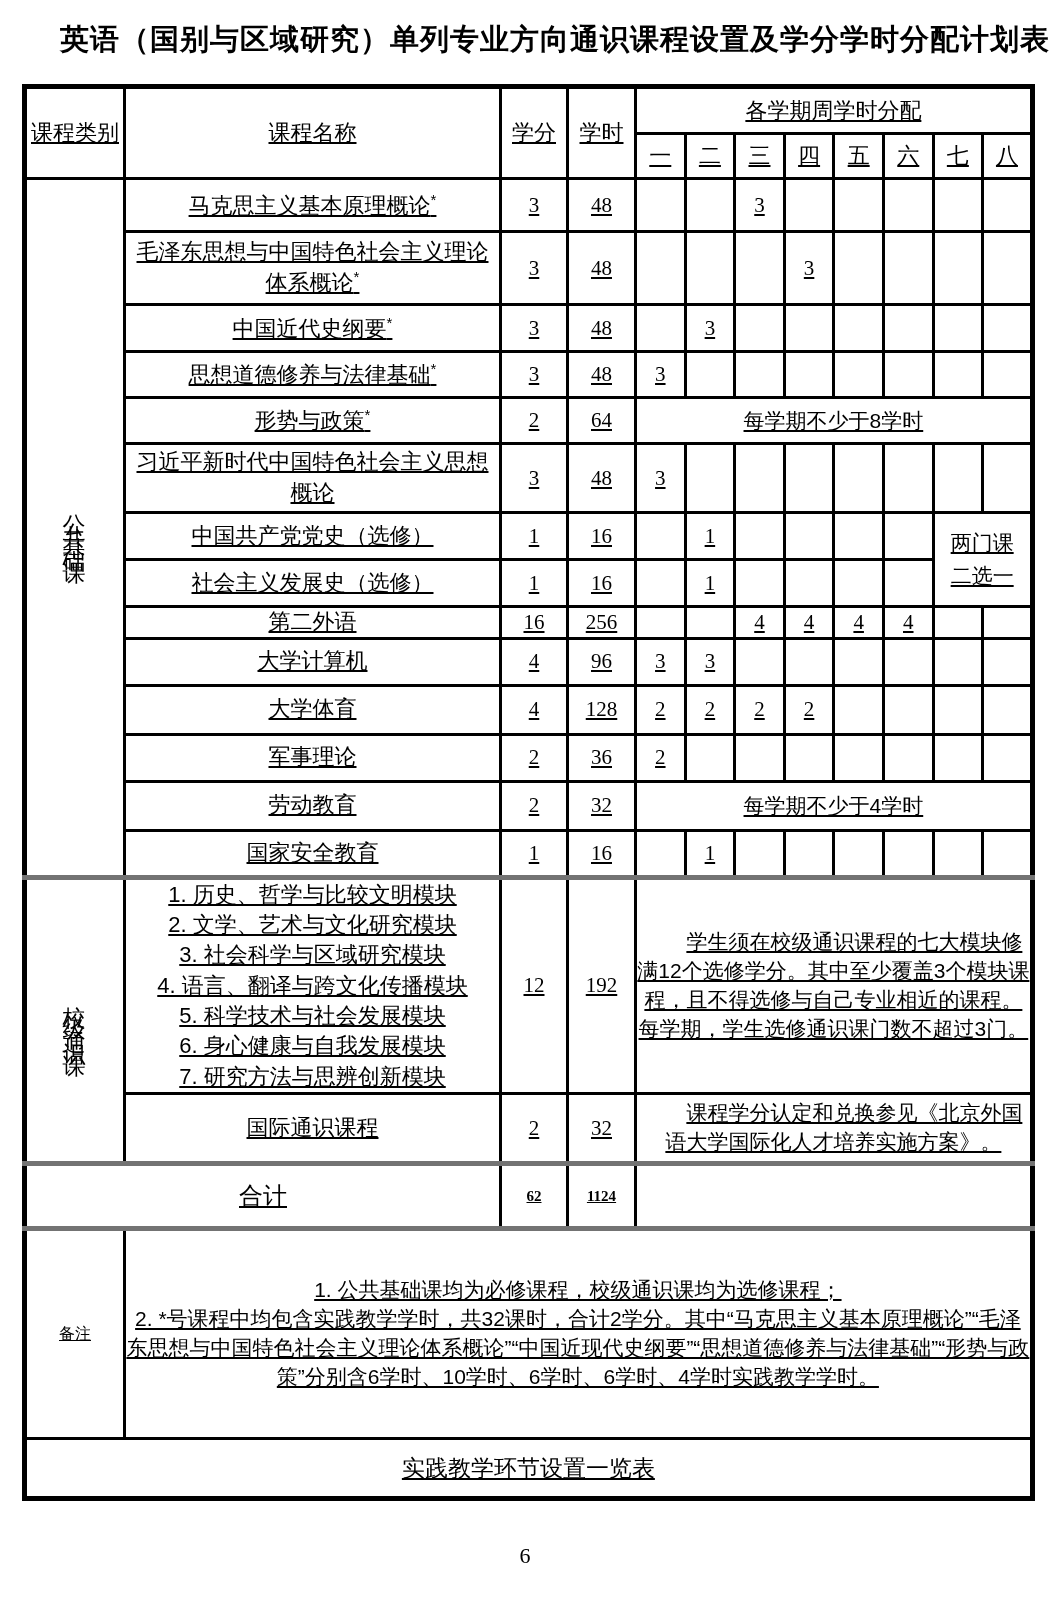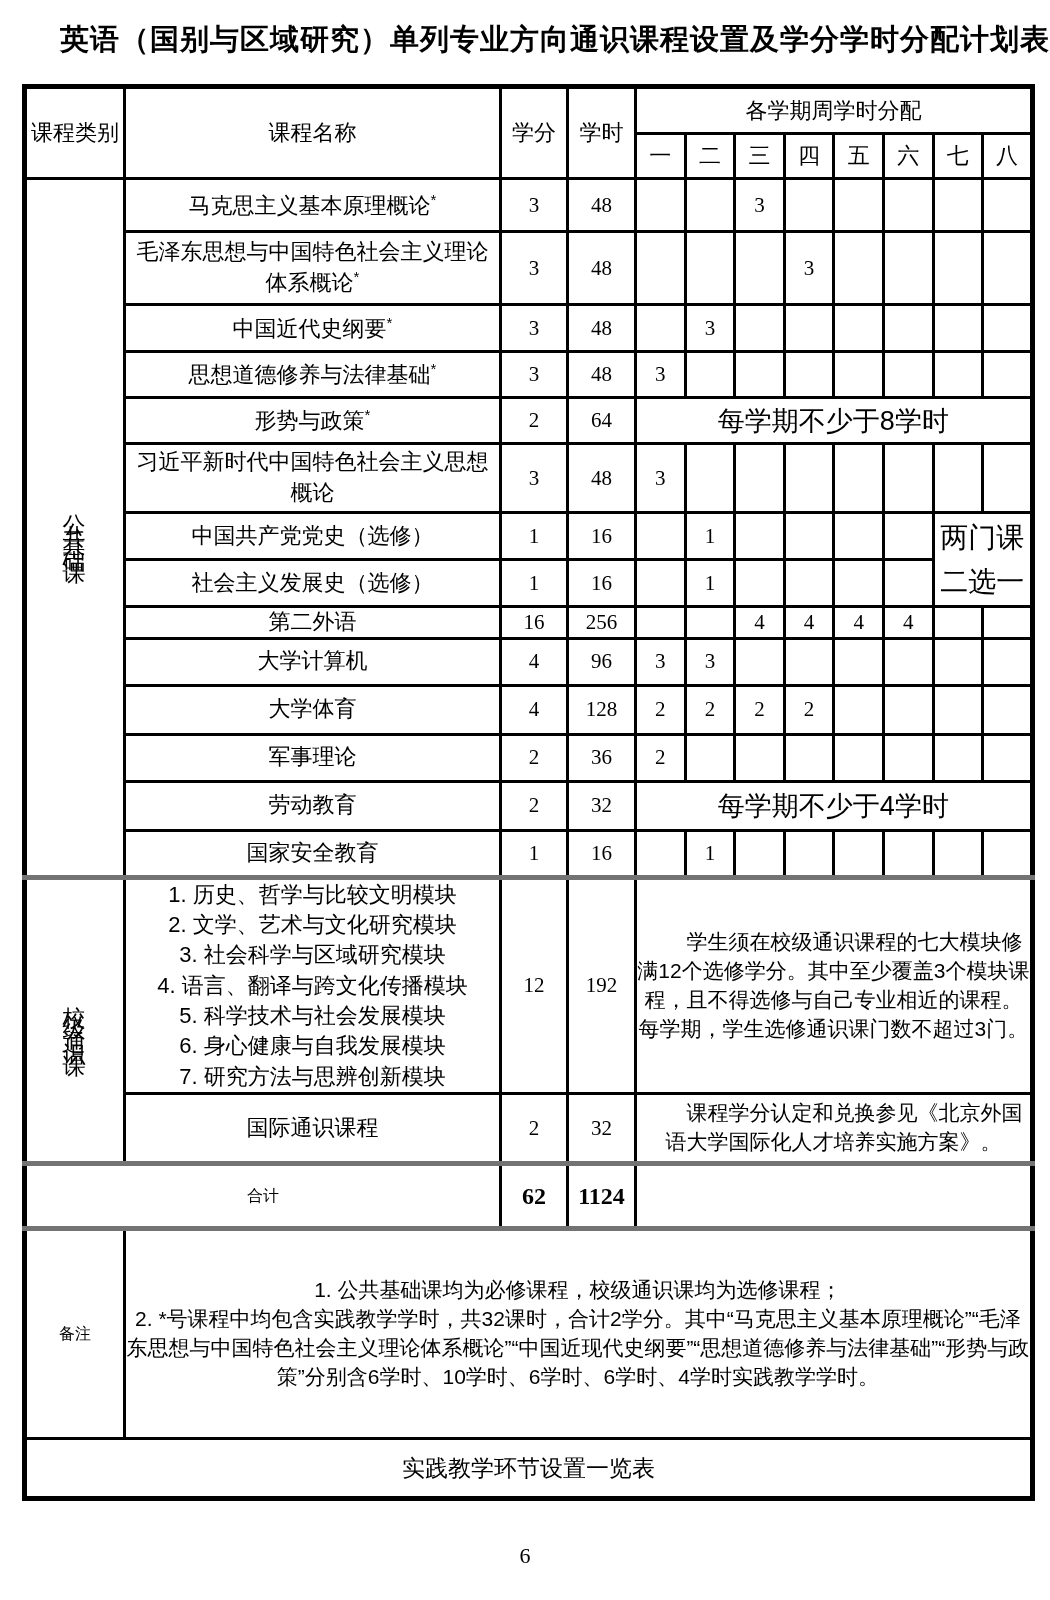--- a/index.html
+++ b/index.html
@@ -15,20 +15,21 @@
     font-size:29px;
     font-weight:bold;
     letter-spacing:1px;
   }
   table.plan{
     border-collapse:collapse;
     table-layout:fixed;
     margin:24px 0 0 22px;
     width:1008px;
     border:5px solid #000;
+    text-decoration:underline;
   }
   table.plan td, table.plan th{
     border:3px solid #000;
     padding:0;
     overflow:hidden;
     vertical-align:middle;
     text-align:center;
     font-weight:normal;
   }
   tr.thick-top td, tr.thick-top th{border-top:5px solid #737373;}
@@ -45,32 +46,32 @@
   td.name{
     text-align:left;
     padding:4px 6px 4px 9px;
     font-size:22px;
     line-height:1.3;
   }
   td.num{
     font-family:"Liberation Serif","DejaVu Serif",serif;
     font-size:21px;
   }
-  td.num.bold{font-weight:bold;font-size:24px;}
-  td.span-note{font-size:27px;}
-  td.elective{font-size:28px;line-height:1.55;}
+  td.num.bold{font-weight:bold;font-size:15px;}
+  td.span-note{font-size:21px;}
+  td.elective{font-size:21px;line-height:1.55;}
   td.modules-cell{line-height:1.38;}
   td.note-cell{
     text-align:justify;
     padding:6px 8px;
     font-size:21px;
     line-height:1.38;
   }
   .indent{text-indent:2em;}
-  td.total-label{font-size:16px;font-weight:bold;}
+  td.total-label{font-size:24px;font-weight:bold;}
   td.remark-label{font-size:16px;font-weight:bold;}
   td.remark-body{
     text-align:left;
     padding:8px 10px;
     font-size:21px;
     line-height:1.38;
   }
   td.remark-body p{margin:0;}
   td.footer-cell{font-size:23px;font-weight:bold;}
   sup.ast{font-size:15px;}

